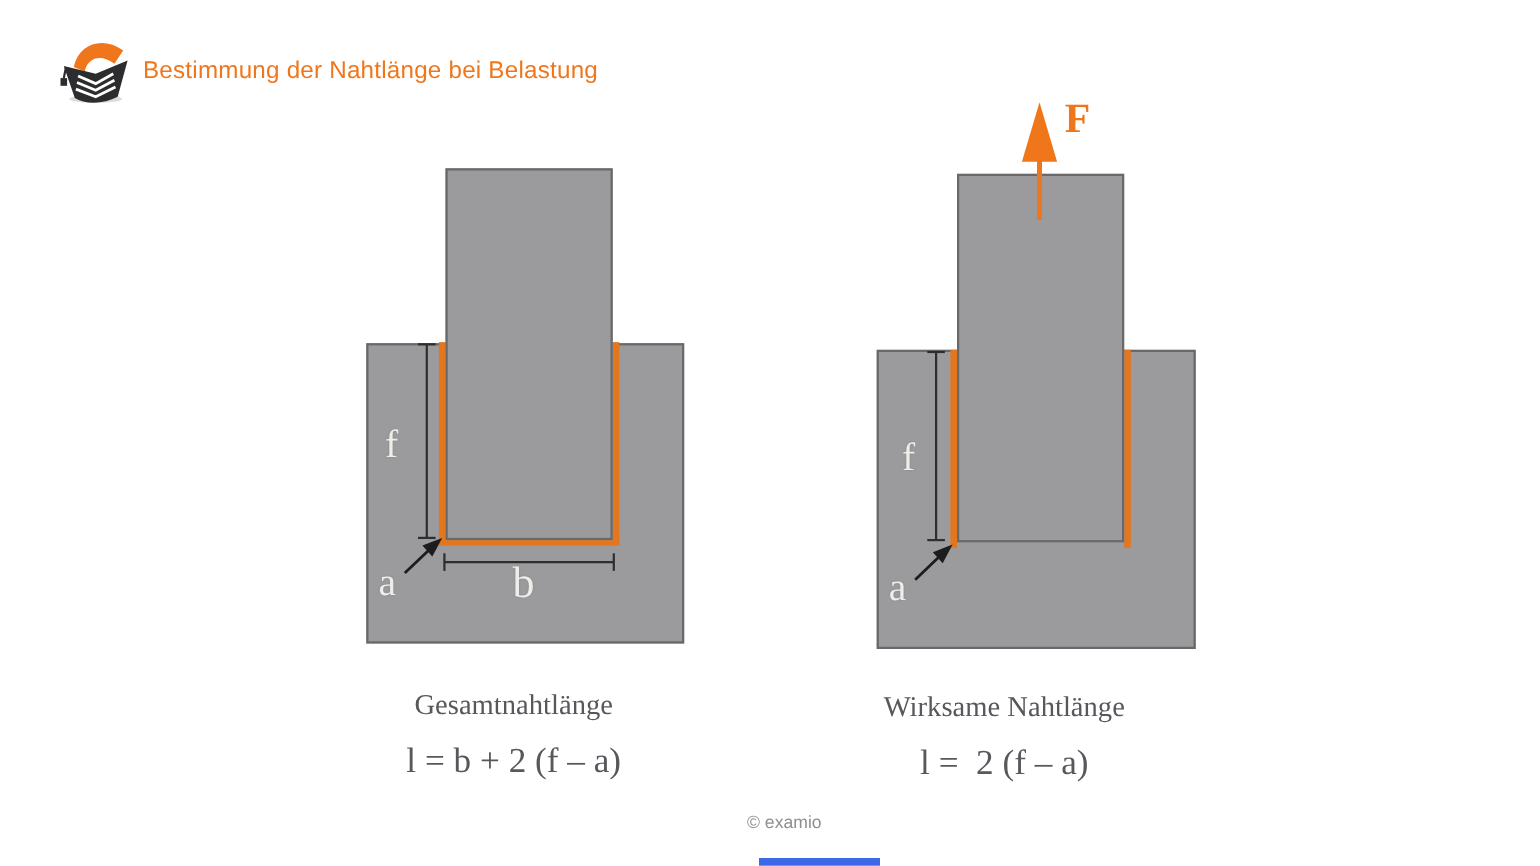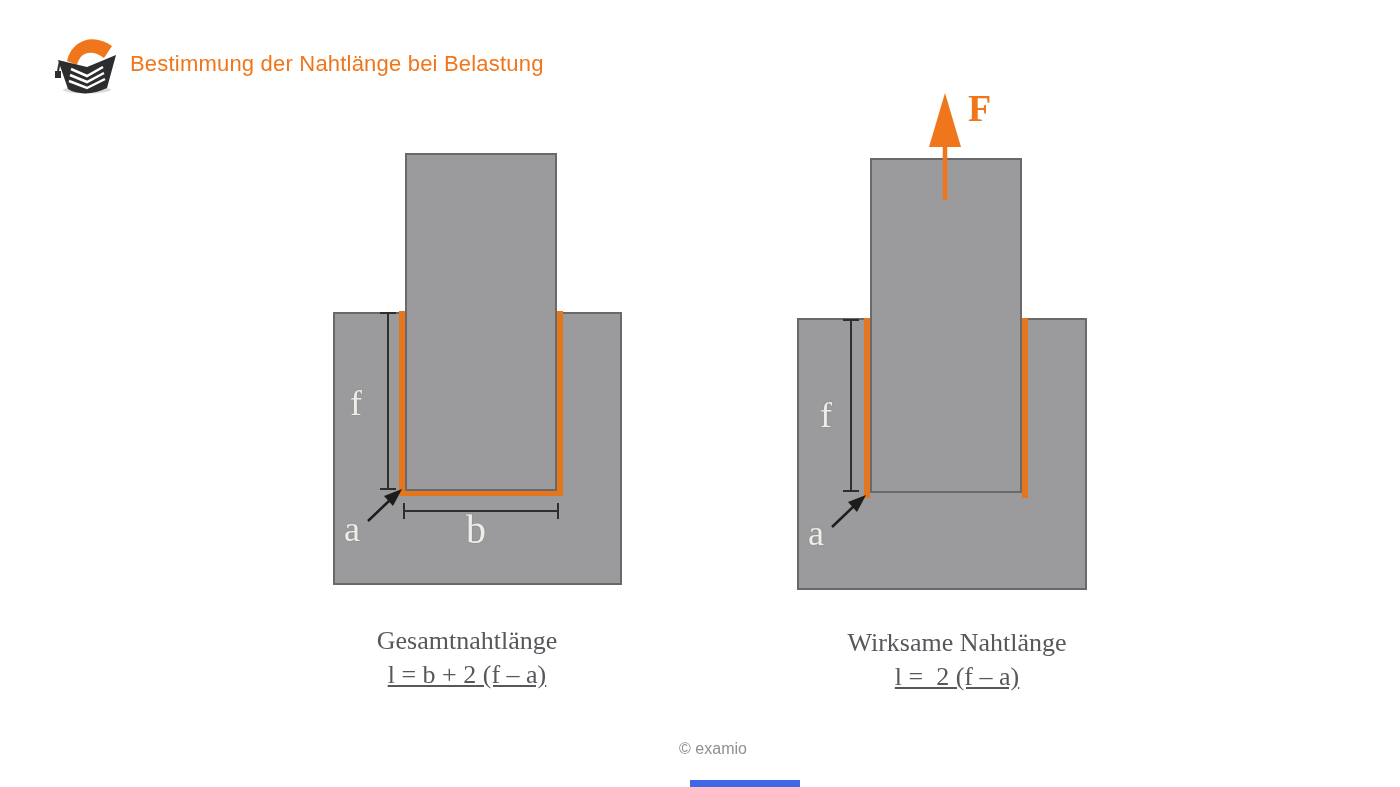--- a/index.html
+++ b/index.html
@@ -59,23 +59,23 @@
   #label-a-right { left:808px; top:512px; font-size:36px; }
   #label-force   { left:968px; top:86px;  font-size:38px; font-weight:700;
                    color:var(--accent_orange,#ED6E1E); text-shadow:none; }
 
   
   .caption {
     position:absolute; width:340px; text-align:center; z-index:5;
     font-family:"Liberation Serif", serif; color:var(--caption_gray,#58575C);
   }
   #caption-left  { left:297px; top:624px; }
-  #caption-right { left:787px; top:626px;text-align:center; }
+  #caption-right { left:743px; top:626px;text-align:center; }
   .caption .ctitle  { font-size:26px; line-height:34px; }
-  .caption .formula { font-size:26px; line-height:34px; white-space:pre;text-decoration:underline; }
+  .caption .formula { font-size:32px; line-height:34px; margin-top:16px; white-space:pre; }
 
   
   .footer {
     position:absolute; left:0; right:0; top:740px; text-align:center; z-index:5;
     font-size:16px; color:var(--footer_gray,#8F8F8F);padding-left:26px;
   }
 
   
   .progress {
     position:absolute; left:690px; top:780px; width:110px; height:7px; z-index:6;

